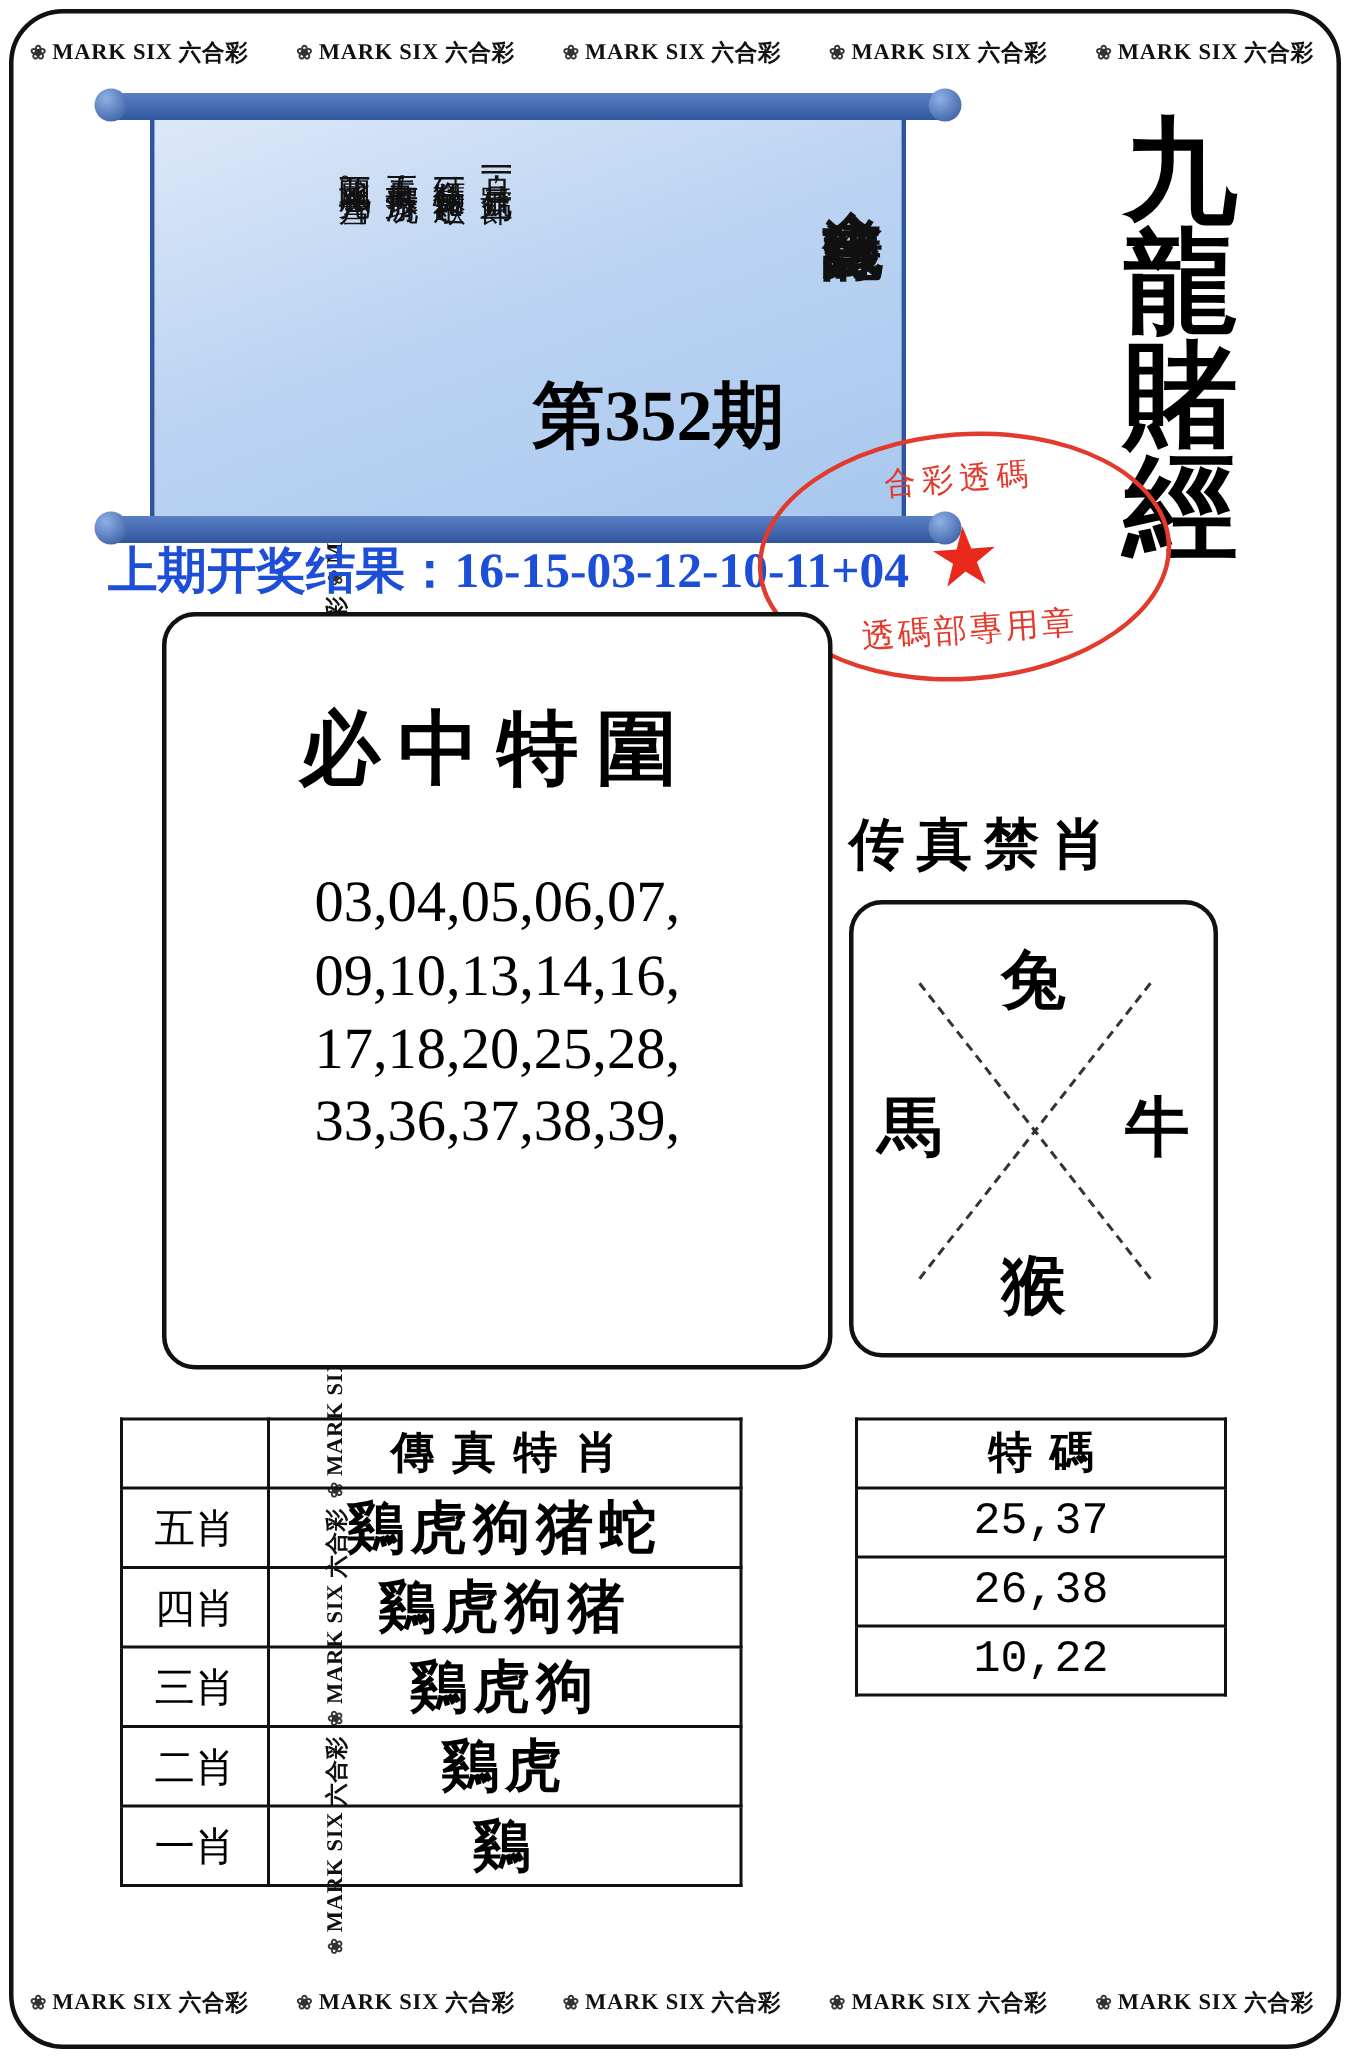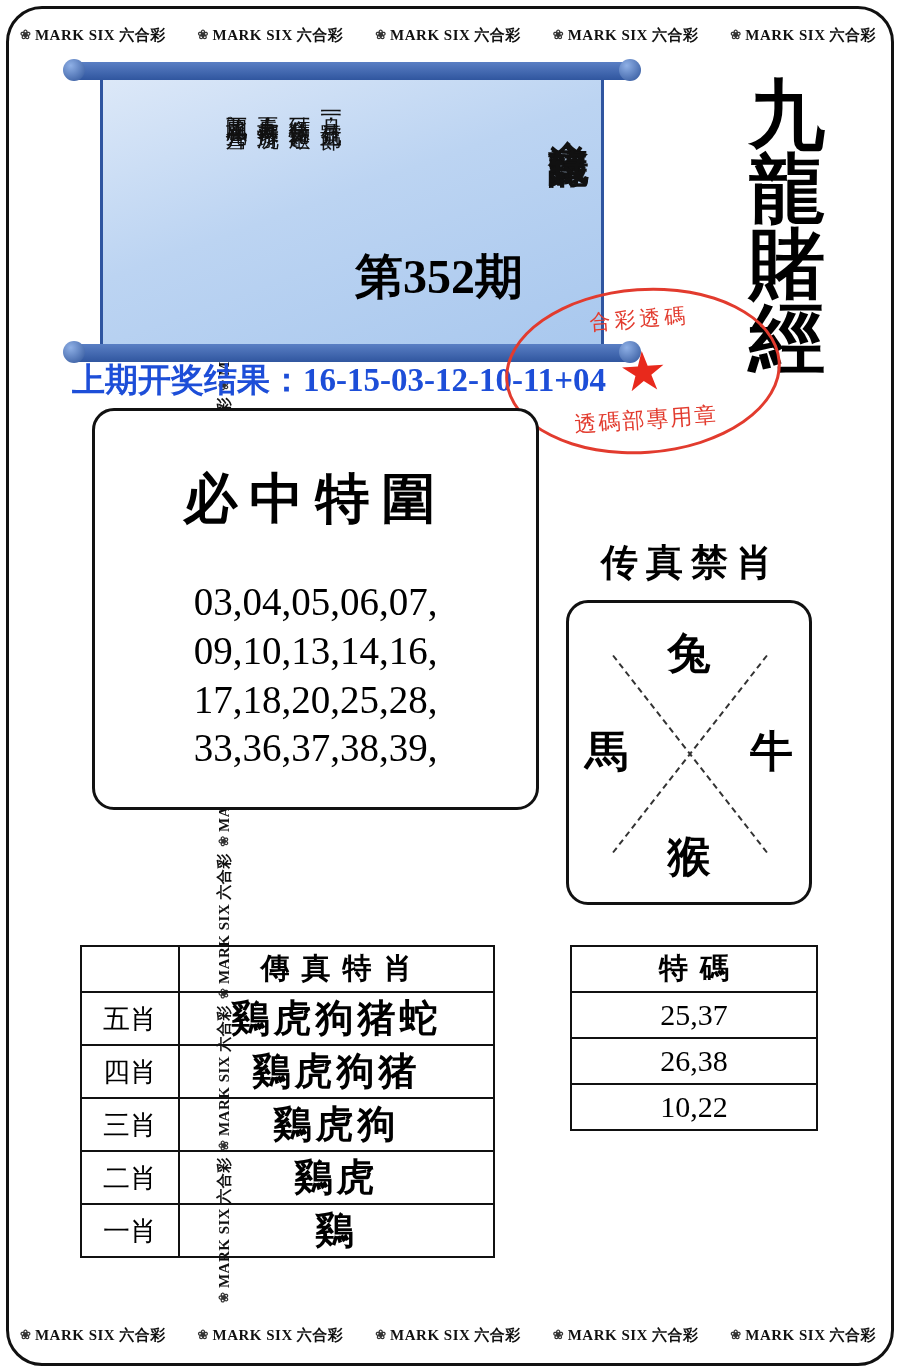--- a/index.html
+++ b/index.html
@@ -206,22 +206,22 @@
 
   
   .box {
     position: absolute;
     border: 3px solid #111;
     border-radius: 22px;
     background: #fff;
     box-sizing: border-box;
   }
   .main-box {
-    left: 92px; top: 408px;
-    width: 447px; height: 402px;
+    left: 108px; top: 408px;
+    width: 447px; height: 505px;
   }
   .main-box .heading {
     text-align: center;
     font-size: 54px;
     font-weight: bold;
     letter-spacing: 12px;
     margin-top: 52px;
     font-family: "Liberation Serif", serif;
   }
   .num-block {
@@ -232,21 +232,21 @@
     font-family: "Liberation Serif", serif;
     letter-spacing: 0px;
   }
   .num-block div { white-space: nowrap; }
 
   
   .ban-title {
     position: absolute;
     left: 566px; top: 538px;
     width: 250px;
-    text-align: center;
+    text-align: left;
     font-size: 37px;
     font-weight: bold;
     letter-spacing: 8px;
     font-family: "Liberation Serif", serif;
   }
   .ban-box {
     left: 566px; top: 600px;
     width: 246px; height: 305px;
   }
   .ban-inner {
@@ -274,21 +274,21 @@
     font-family: "Liberation Serif", serif;
   }
   .z-top   { left: 50%; transform: translateX(-50%); top: 22px; }
   .z-left  { left: 16px; top: 120px; }
   .z-right { right: 16px; top: 120px; }
   .z-bot   { left: 50%; transform: translateX(-50%); bottom: 16px; }
 
   
   table {
     border-collapse: collapse;
-    font-family: Liberation Serif, serif;
+    font-family: Liberation Mono, monospace;
   }
   .tbl-left {
     position: absolute;
     left: 80px; top: 945px;
     width: 415px;
   }
   .tbl-right {
     position: absolute;
     left: 570px; top: 945px;
     width: 248px;

